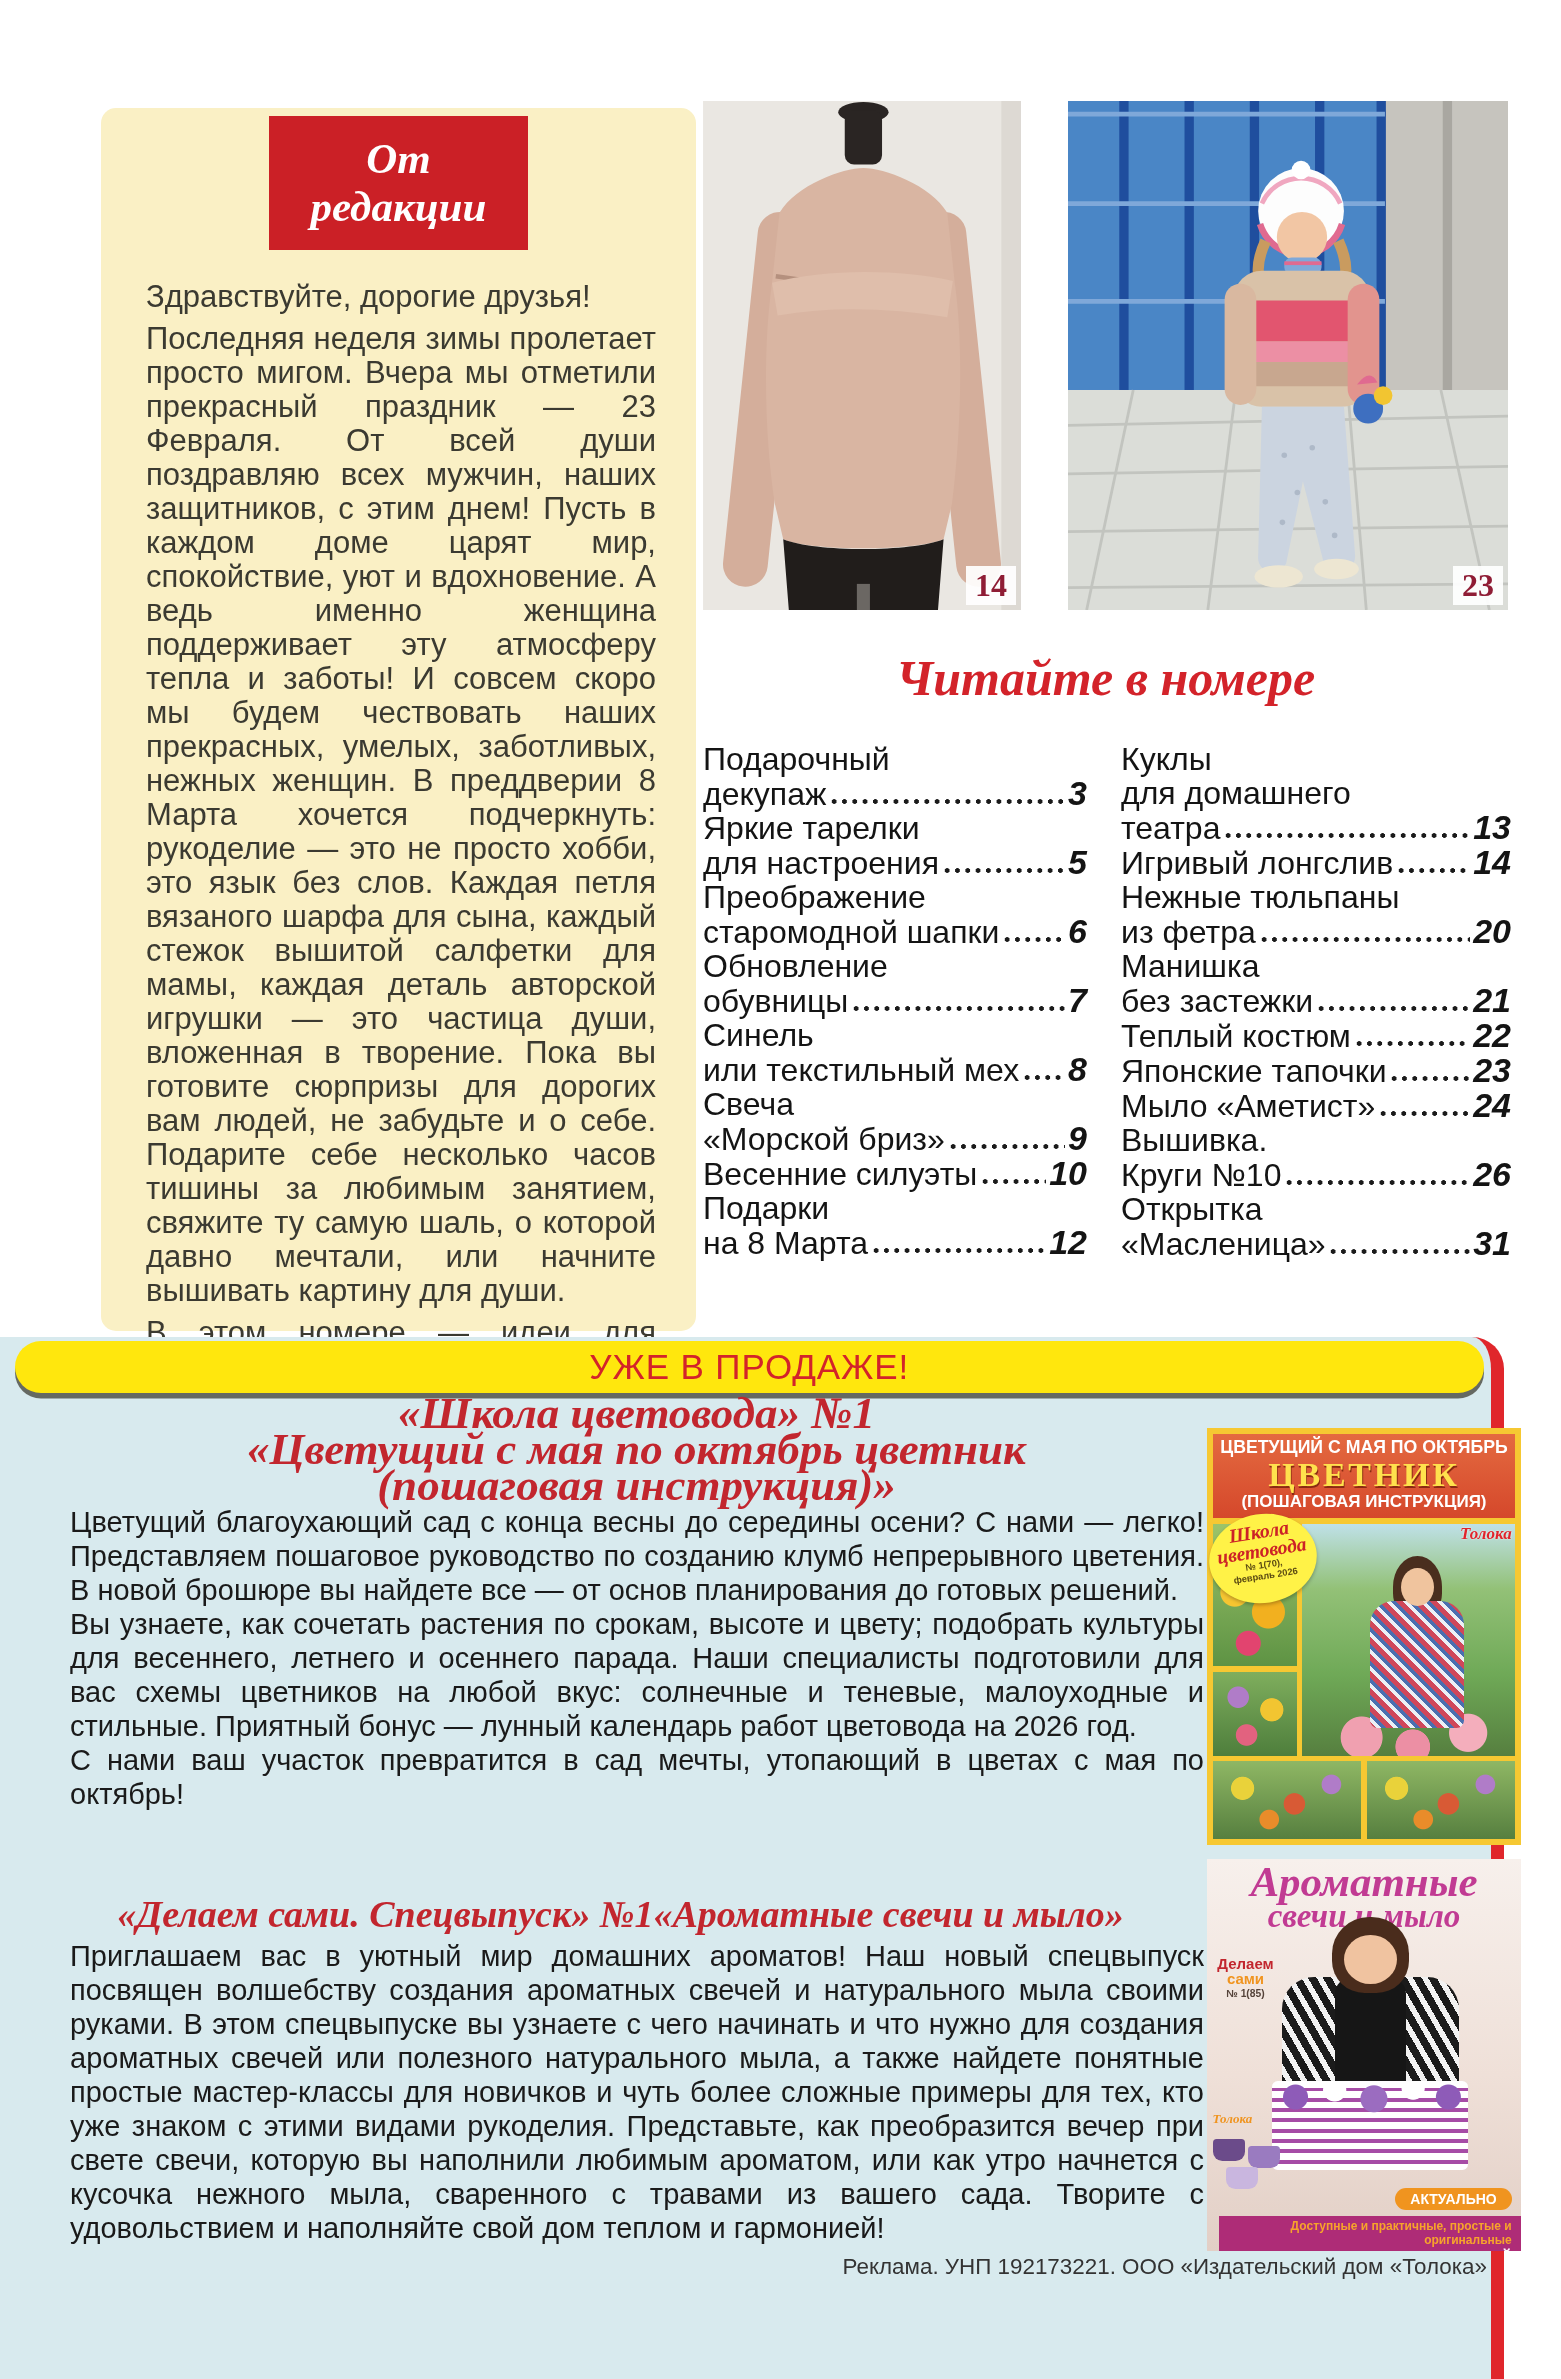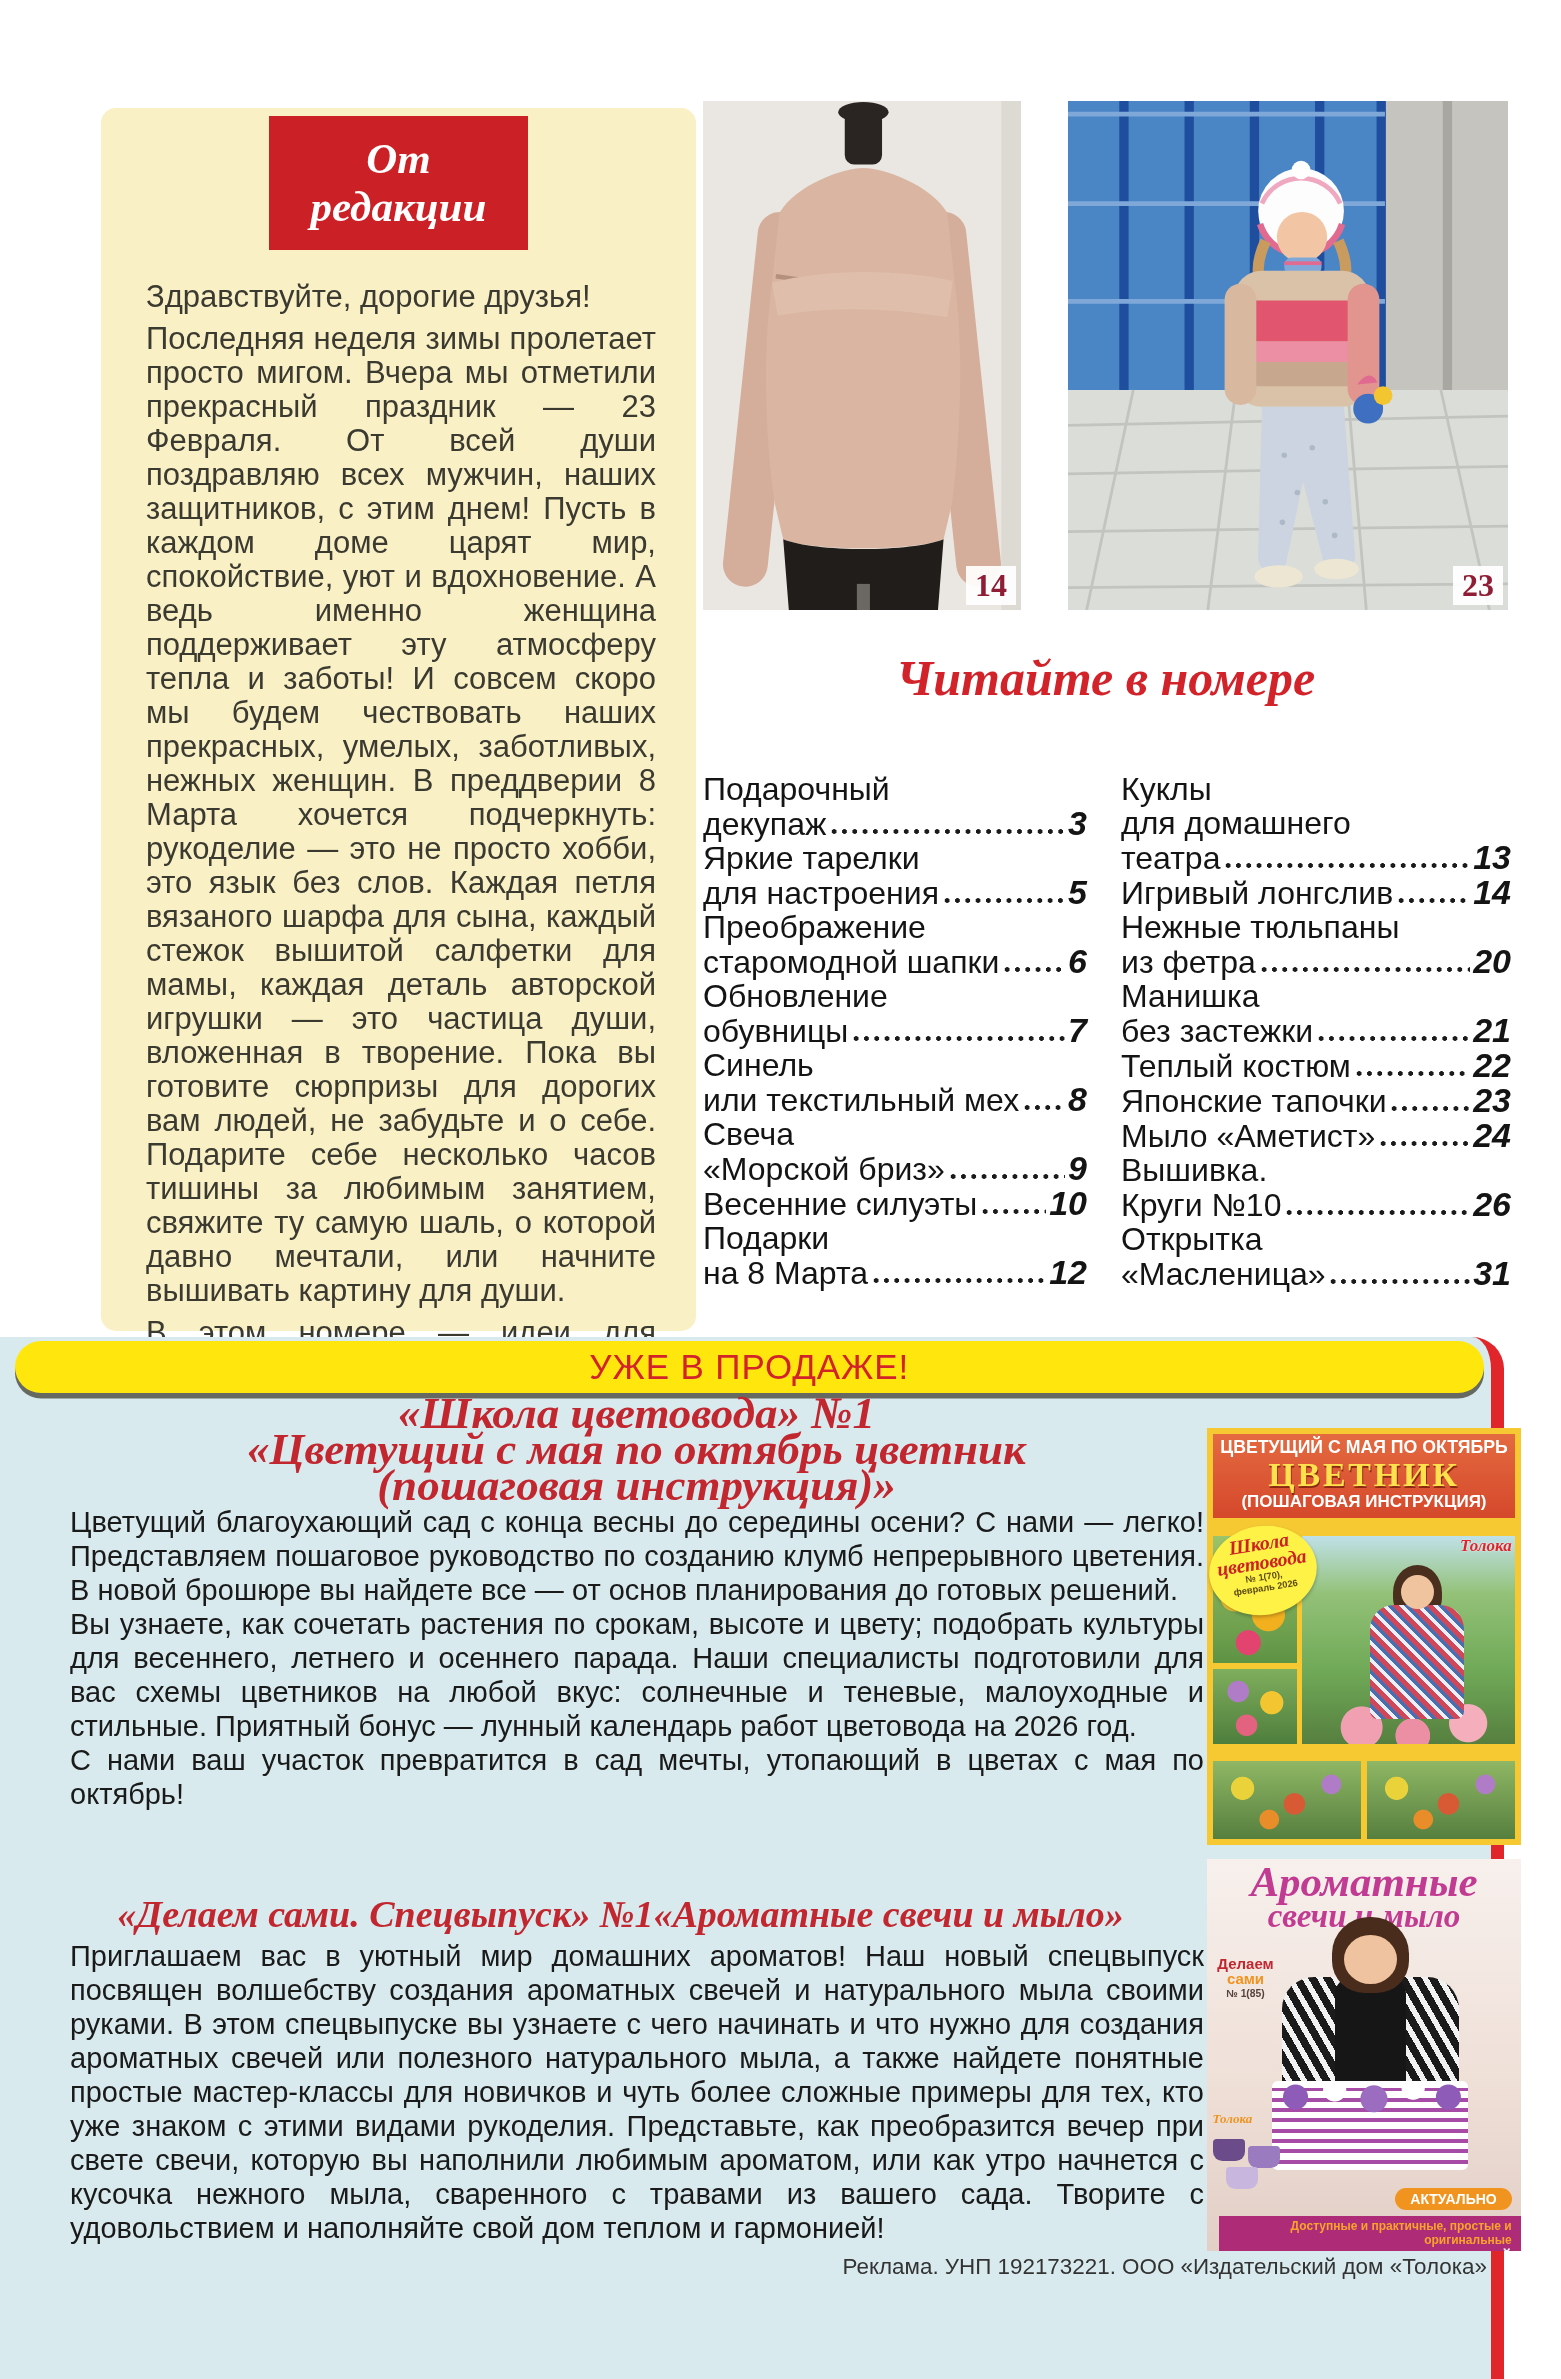--- a/index.html
+++ b/index.html
@@ -31,21 +31,21 @@
     position:absolute;right:4.7px;bottom:4.7px;background:rgba(255,255,255,0.92);
     color:#8F1D35;font-family:"Liberation Serif", serif;font-weight:bold;
     font-size:32px;line-height:32px;padding:2.8px 9.3px 4.7px;
   }
   
   #toc-heading{
     position:absolute;left:703px;top:651px;width:805px;text-align:center;
     color:#D3232A;font-family:"Liberation Serif", serif;font-style:italic;font-weight:bold;
     font-size:50px;line-height:54px;
   }
-  .toc-col{position:absolute;top:742px;font-size:32px;line-height:34px;color:#141414;margin-top:30px;}
+  .toc-col{position:absolute;top:742px;font-size:32px;line-height:34px;color:#141414;}
   #toc-left{left:703px;width:384px;}
   #toc-right{left:1121px;width:390px;}
   .toc-line{white-space:nowrap;}
   .toc-line.last{display:flex;align-items:baseline;}
   .toc-line.last .dots{
     flex:1;min-width:13px;height:7.5px;align-self:flex-end;margin:0 2.8px 5.6px 2.8px;
     background-image:radial-gradient(circle, #1a1a1a 2.2px, transparent 2.8px);
     background-size:10.3px 7.5px;background-repeat:repeat-x;background-position:0 bottom;
   }
   .toc-line.last .pg{font-weight:bold;font-style:italic;font-size:34px;}
@@ -76,21 +76,21 @@
   #ad2-body{top:602px;}
   .ad-body p{margin:0;}
   #legal-note{
     position:absolute;left:653px;top:917px;width:834px;text-align:right;
     font-size:22.4px;color:#333;
   }
   
   #cover-school{
     position:absolute;left:1207px;top:91px;width:314px;height:417px;
     background:#F6C832;padding:5.6px;box-sizing:border-box;
-    display:flex;flex-direction:column;gap:12px;
+    display:flex;flex-direction:column;
   }
   #c1-band{background:linear-gradient(180deg,#E46A40,#D5482B);text-align:center;padding:4.7px 1.9px 6.5px;}
   #c1-band-top{color:#fff;font-weight:bold;font-size:17.7px;line-height:19.6px;}
   #c1-band-title{color:#FFE14D;font-family:"Liberation Serif", serif;font-weight:bold;
     font-size:34px;line-height:34px;letter-spacing:2.8px;text-shadow:0.9px 1.9px 0 #8a2a12;}
   #c1-band-sub{color:#fff;font-weight:bold;font-size:17px;line-height:19.6px;}
   #c1-main{flex:1;display:flex;gap:5.6px;margin-top:5.6px;position:relative;}
   #c1-left{width:84px;display:flex;flex-direction:column;gap:5.6px;}
   #c1-flowers1{flex:1.7;background:
     radial-gradient(circle at 30% 22%, #F7A8C4 0 12px, transparent 13px),

